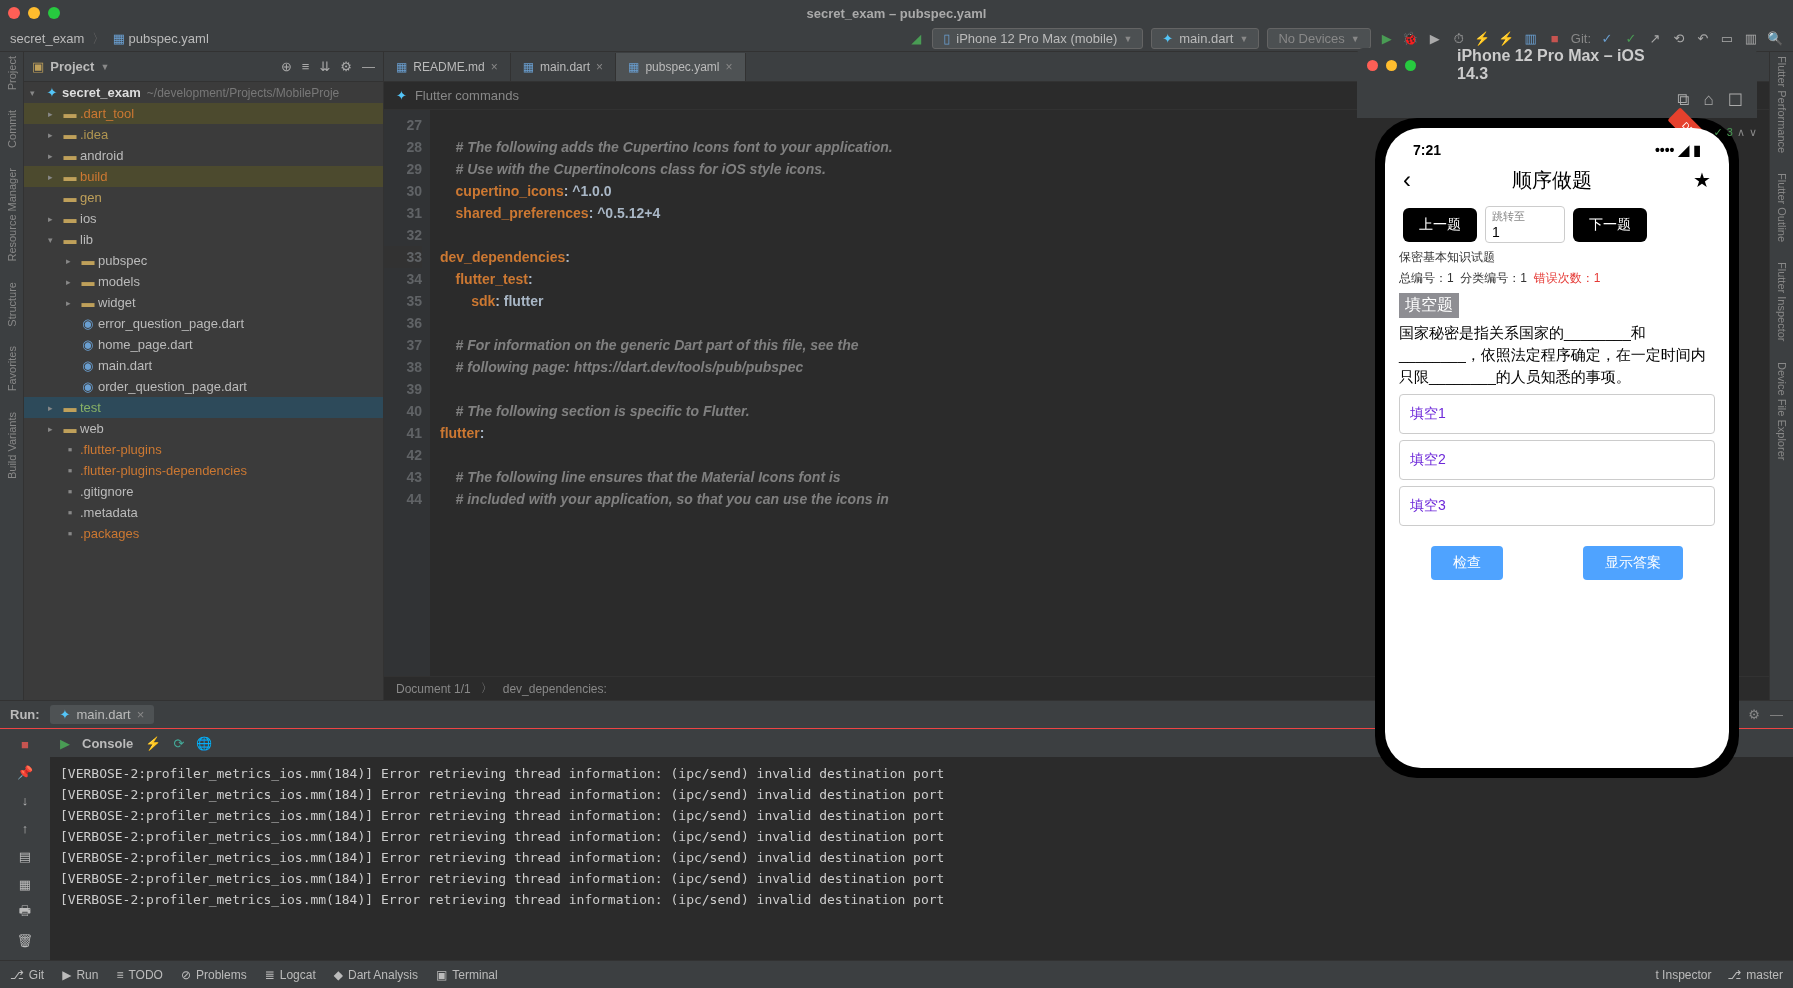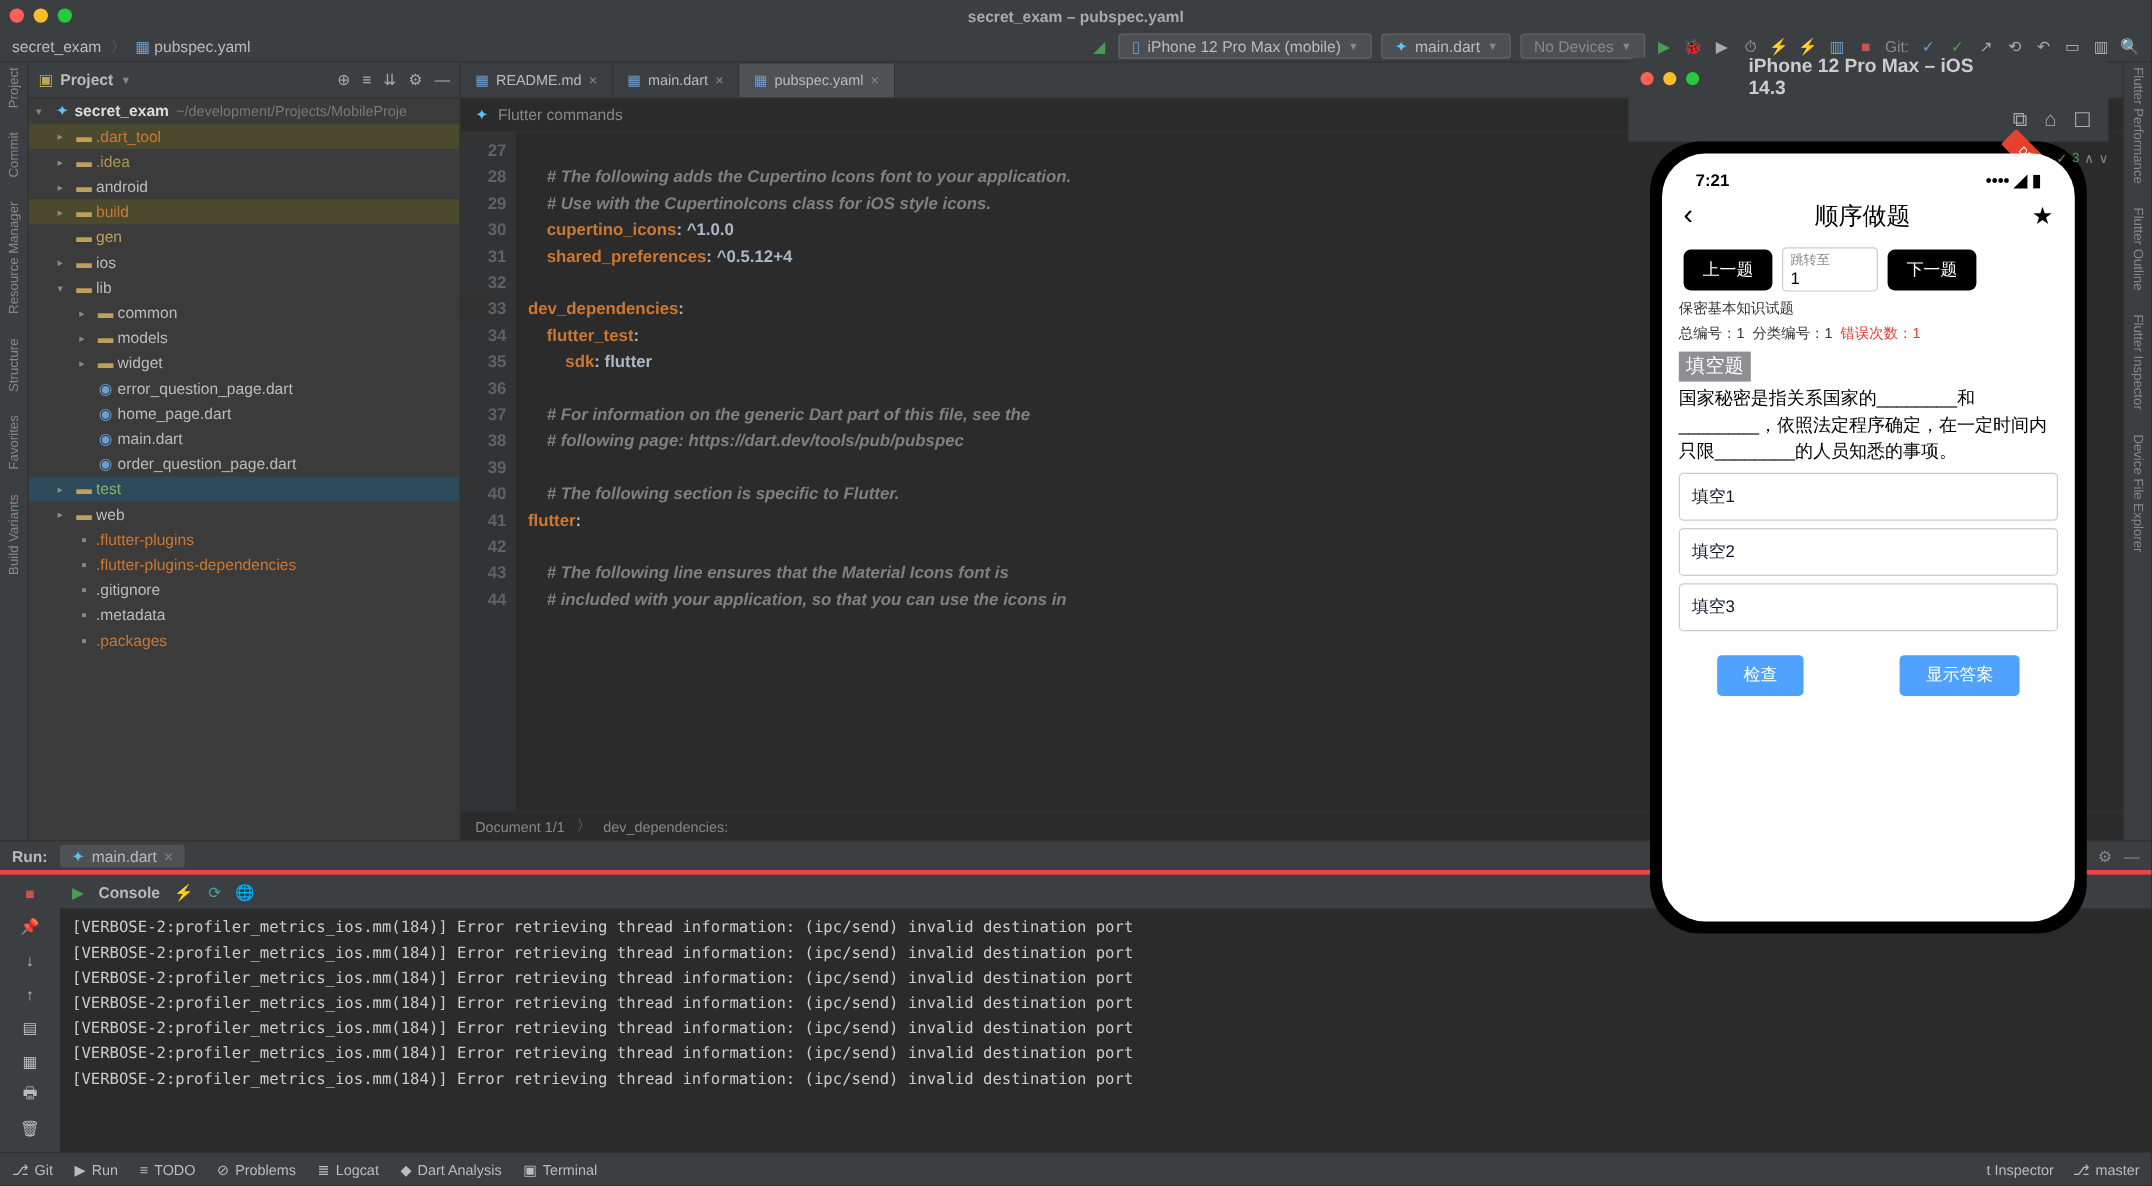--- a/index.html
+++ b/index.html
@@ -53,21 +53,21 @@
 .flutter-bar { height:28px; display:flex; align-items:center; padding:0 12px; color:#888; border-bottom:1px solid #323232; gap:8px; }
 .code-wrap { flex:1; display:flex; overflow:auto; font-family:"Menlo",Consolas,monospace; font-size:14px;font-weight:bold; }
 .gutter { width:46px; text-align:right; padding:4px 8px 0 0; color:#606366; line-height:22px; background:#313335; }
 .gutter .hl { background:#323232; }
 .code { flex:1; padding:4px 0 0 10px; line-height:22px; color:#a9b7c6; white-space:pre; }
 .c-com{color:#808080;font-style:italic}.c-key{color:#cc7832}
 .crumb-bar { height:24px; display:flex; align-items:center; padding:0 12px; color:#888; border-top:1px solid #323232; font-size:12px; gap:10px; }
 
 
 .run-panel { height:260px; background:#2b2b2b; border-top:1px solid #323232; display:flex; flex-direction:column; }
-.run-head { height:28px; display:flex; align-items:center; padding:0 10px; background:#3c3f41; border-bottom:4px solid #ef4444; }
+.run-head { height:28px; display:flex; align-items:center; padding:0 10px; background:#3c3f41; border-bottom:1px solid #ef4444; }
 .run-head .label { font-weight:600; color:#bbb; }
 .run-head .file { background:#4e5254; padding:2px 10px; border-radius:3px; margin-left:10px; display:flex; align-items:center; gap:6px; }
 .run-head .right { margin-left:auto; display:flex; gap:10px; color:#888; }
 .run-body { flex:1; display:flex; }
 .run-left { width:50px; background:#3c3f41; display:flex; flex-direction:column; align-items:center; padding-top:6px; gap:10px; }
 .run-left span { width:18px; height:18px; border-radius:3px; display:flex; align-items:center; justify-content:center; }
 .console-area { flex:1; display:flex; flex-direction:column; }
 .console-tabs { height:28px; display:flex; align-items:center; padding:0 10px; gap:12px; background:#3c3f41; }
 .console-out { flex:1; padding:6px 10px; font-family:Menlo,monospace; font-size:13px; color:#ccc; line-height:21px; overflow:hidden; white-space:pre; }
 
@@ -91,21 +91,21 @@
 .app-bar { display:flex; align-items:center; justify-content:space-between; padding:8px 12px; font-size:20px; }
 .app-bar .title { font-weight:500; }
 .nav-row { display:flex; align-items:center; justify-content:flex-start; padding:4px 12px; gap:8px; }
 .btn-dark { background:#000; color:#fff; padding:8px 16px; border-radius:6px; font-size:14px; }
 .jump-box { border:1px solid #ccc; border-radius:4px; padding:2px 6px; font-size:11px; color:#888; width:80px; }
 .jump-box .val { color:#000; font-size:14px; }
 .meta-line { font-size:12px; padding:2px 8px; color:#333; }
 .meta-line .red { color:#e53935; }
 .qtype { background:#8e8e93; color:#fff; padding:2px 6px; font-size:16px; display:inline-block; margin:4px 8px; }
 .qtext { font-size:15px; line-height:22px; padding:0 8px; }
-.field { border:1px solid #ccc; border-radius:4px; margin:6px 8px; padding:10px; color:#0f172a; font-size:14px; }
+.field { border:1px solid #ccc; border-radius:4px; margin:6px 8px; padding:10px; color:#6d28d9; font-size:14px; }
 .btn-row { display:flex; justify-content:space-around; margin-top:20px; }
 .btn-blue { background:#4fa3ff; color:#fff; padding:8px 22px; border-radius:4px; font-size:14px; }
 
 .analysis-strip { position:absolute; right:36px; top:120px; height:24px; color:#888; font-size:11px; display:flex; align-items:center; gap:4px; z-index:60; }
 .analysis-strip .g { color:#499c54; }
 </style>
 </head>
 <body>
 
 <div class="titlebar">
@@ -223,21 +223,21 @@
             <span class="name grey-t">ios</span>
           </div>
           <div class="tree-row" style="padding-left: 24px;">
             <span class="arr">▾</span>
             <span class="fico" style="color:#bfa05a">▬</span>
             <span class="name grey-t">lib</span>
           </div>
           <div class="tree-row" style="padding-left: 42px;">
             <span class="arr">▸</span>
             <span class="fico" style="color:#bfa05a">▬</span>
-            <span class="name grey-t">common</span>
+            <span class="name grey-t">pubspec</span>
           </div>
           <div class="tree-row" style="padding-left: 42px;">
             <span class="arr">▸</span>
             <span class="fico" style="color:#bfa05a">▬</span>
             <span class="name grey-t">models</span>
           </div>
           <div class="tree-row" style="padding-left: 42px;">
             <span class="arr">▸</span>
             <span class="fico" style="color:#bfa05a">▬</span>
             <span class="name grey-t">widget</span>

